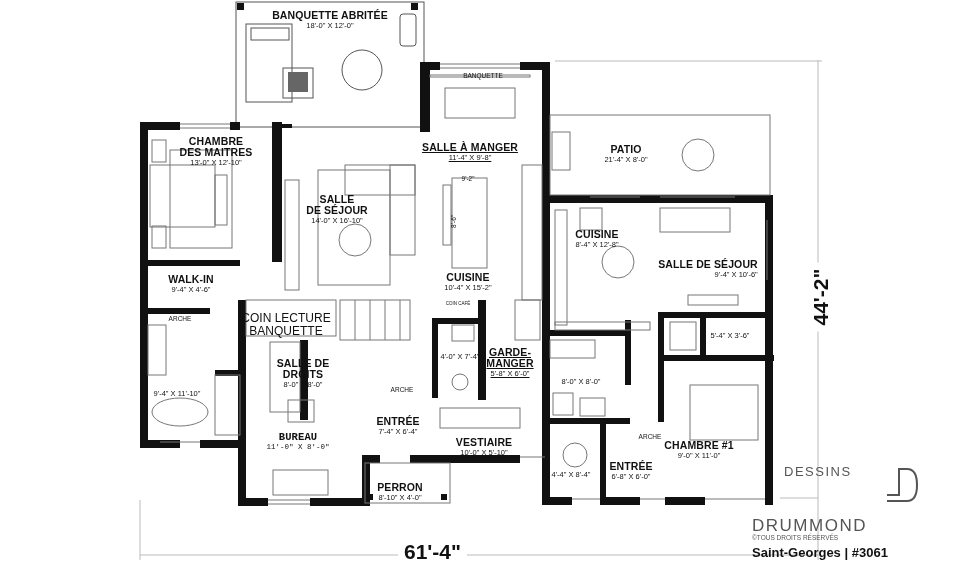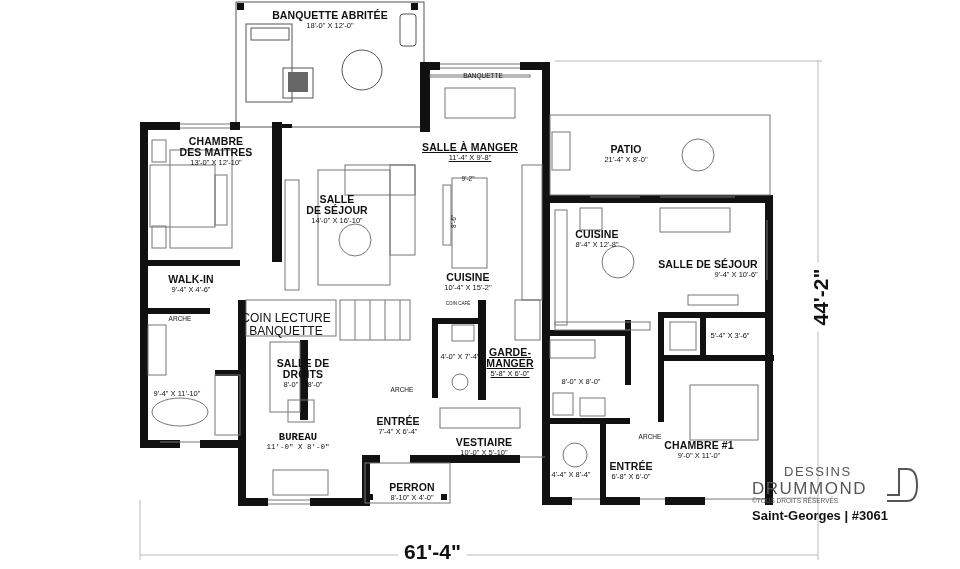--- a/index.html
+++ b/index.html
@@ -7,21 +7,21 @@
   svg#plan{position:absolute;left:0;top:0;}
   .lbl{position:absolute;text-align:center;line-height:1.05;white-space:nowrap;transform:translateX(-50%);}
   .rn{font-weight:bold;font-size:10.5px;letter-spacing:.1px;}
   .rd{font-size:7.5px;margin-top:1px;}
   .tiny{font-size:6.5px;}
   .sm{font-size:12px;}
   .dim{position:absolute;font-weight:bold;font-size:21px;background:#fff;padding:0 6px;}
   .dimv{transform:rotate(-90deg);transform-origin:center;}
   .brand{position:absolute;left:752px;top:463px;width:170px;}
   .brand .b1{font-size:13px;letter-spacing:1.5px;color:#555;line-height:17px;padding-left:32px;}
-  .brand .b2{font-size:17px;letter-spacing:1.5px;color:#555;line-height:17px;}
+  .brand .b2{font-size:17px;letter-spacing:1.5px;color:#555;line-height:17px;margin-top:37px;}
   .brand .b3{font-size:6.5px;color:#555;}
   .brand .b4{font-size:13px;font-weight:bold;margin-top:4px;}
   .brand-logo{position:absolute;left:885px;top:465px;}
 </style>
 </head>
 <body>
 
 <svg id="plan" width="960" height="569" viewBox="0 0 960 569" xmlns="http://www.w3.org/2000/svg">
 
   <g stroke="#bbb" stroke-width="1" fill="none">
@@ -245,21 +245,21 @@
 <div class="lbl" style="left:298px;top:432px;font-family:Liberation Mono, monospace;">
   <div class="rn">BUREAU</div>
   <div class="rd">11'-0" X 8'-0"</div>
 </div>
 
 <div class="lbl" style="left:484px;top:437px;">
   <div class="rn">VESTIAIRE</div>
   <div class="rd">10'-0" X 5'-10"</div>
 </div>
 
-<div class="lbl" style="left:412px;top:482px;">
+<div class="lbl" style="left:400px;top:482px;">
   <div class="rn">PERRON</div>
   <div class="rd">8'-10" X 4'-0"</div>
 </div>
 
 <div class="lbl" style="left:626px;top:144px;">
   <div class="rn">PATIO</div>
   <div class="rd">21'-4" X 8'-0"</div>
 </div>
 
 <div class="lbl" style="left:597px;top:229px;">

